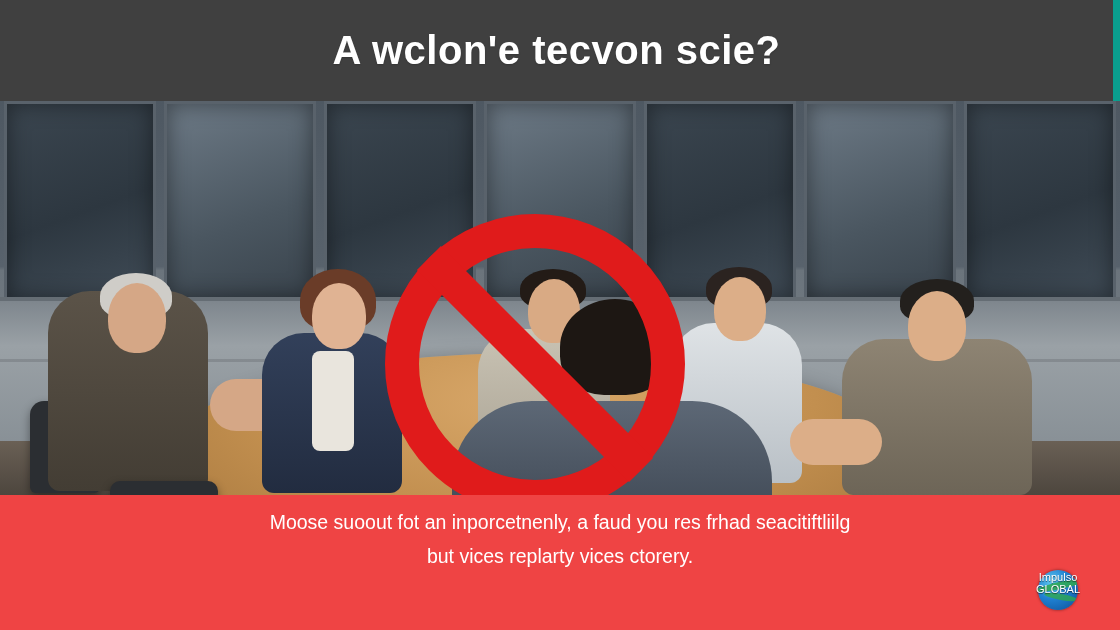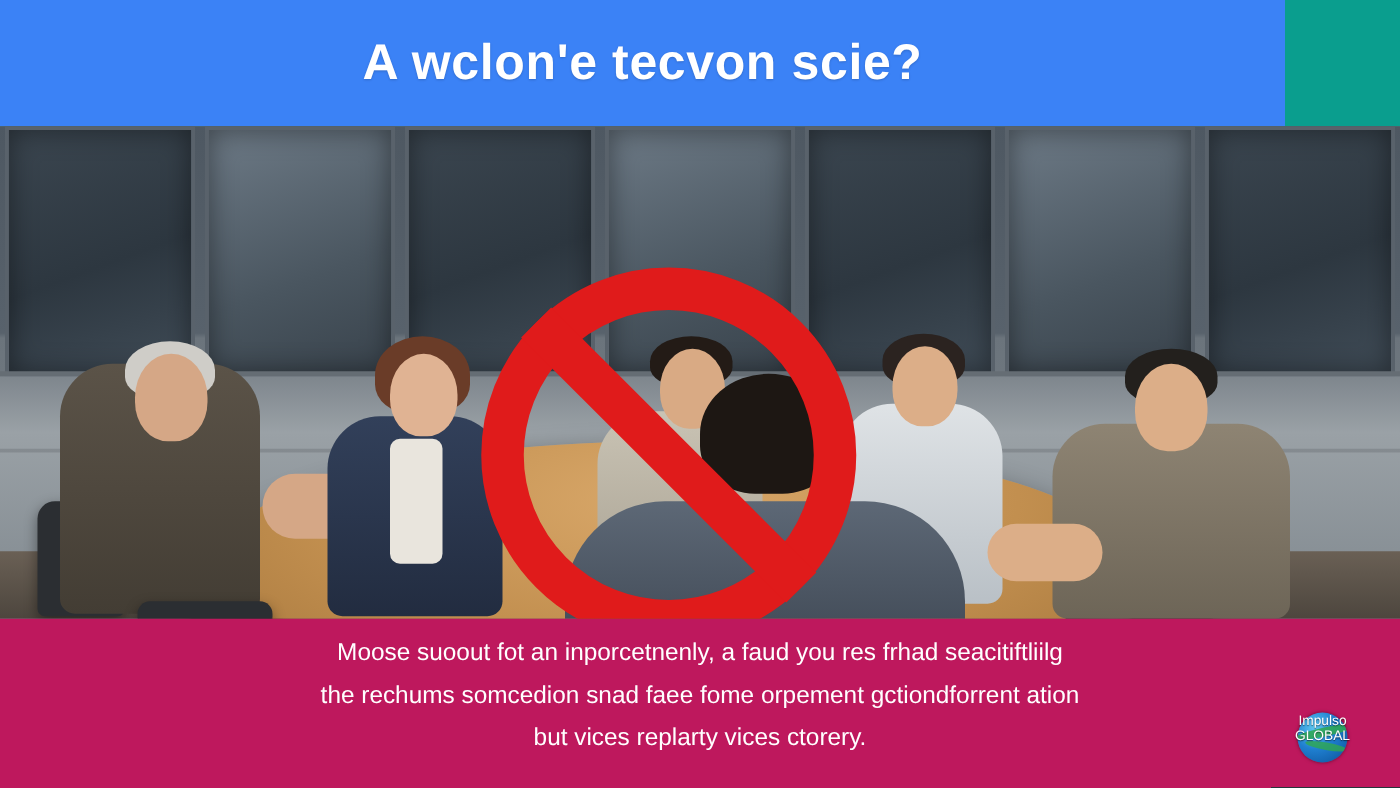--- a/index.html
+++ b/index.html
@@ -15,23 +15,23 @@
     width: 1120px;
     height: 630px;
     overflow: hidden;
     background: #0a9e8e;
   }
 
   
   .header {
     position: absolute;
     left: 0; top: 0;
-    width: 1028px;
+    width: 1113px;
     height: 101px;
-    background: #3b82f6;
+    background: #404040;
     display: flex;
     align-items: center;
     justify-content: center;
   }
   .header-title {
     color: #ffffff;
     font-size: 40px;
     font-weight: bold;
     letter-spacing: 0.5px;
     text-align: center;
@@ -149,21 +149,21 @@
     background: #e01b1b;
     transform: translate(-50%, -50%) rotate(45deg);
     transform-origin: center;
   }
 
   
   .caption {
     position: absolute;
     left: 0; top: 495px;
     width: 1120px; height: 135px;
-    background: #be185d;
+    background: #ef4444;
   }
   .caption-text {
     position: absolute;
     left: 0; top: 10px;
     width: 1120px;
     text-align: center;
     color: #ffffff;
     font-size: 19.5px;
     line-height: 34px;
     padding: 0 70px;
@@ -295,21 +295,20 @@
     <div class="chair" style="left:110px; top:380px; width:108px; height:22px; border-radius:10px;"></div>
 
     <div class="no-sign">
       <div class="bar"></div>
     </div>
   </div>
 
   <div class="caption">
     <div class="caption-text">
       <div>Moose suoout fot an inporcetnenly, a faud you res frhad seacitiftliilg</div>
-      <div>the rechums somcedion snad  faee fome orpement gctiondforrent ation</div>
       <div>but vices replarty vices ctorery.</div>
     </div>
 
     <div class="logo">
       <div class="logo-globe"></div>
       <div class="logo-text">
         <div>Impulso</div>
         <div>GLOBAL</div>
       </div>
     </div>

